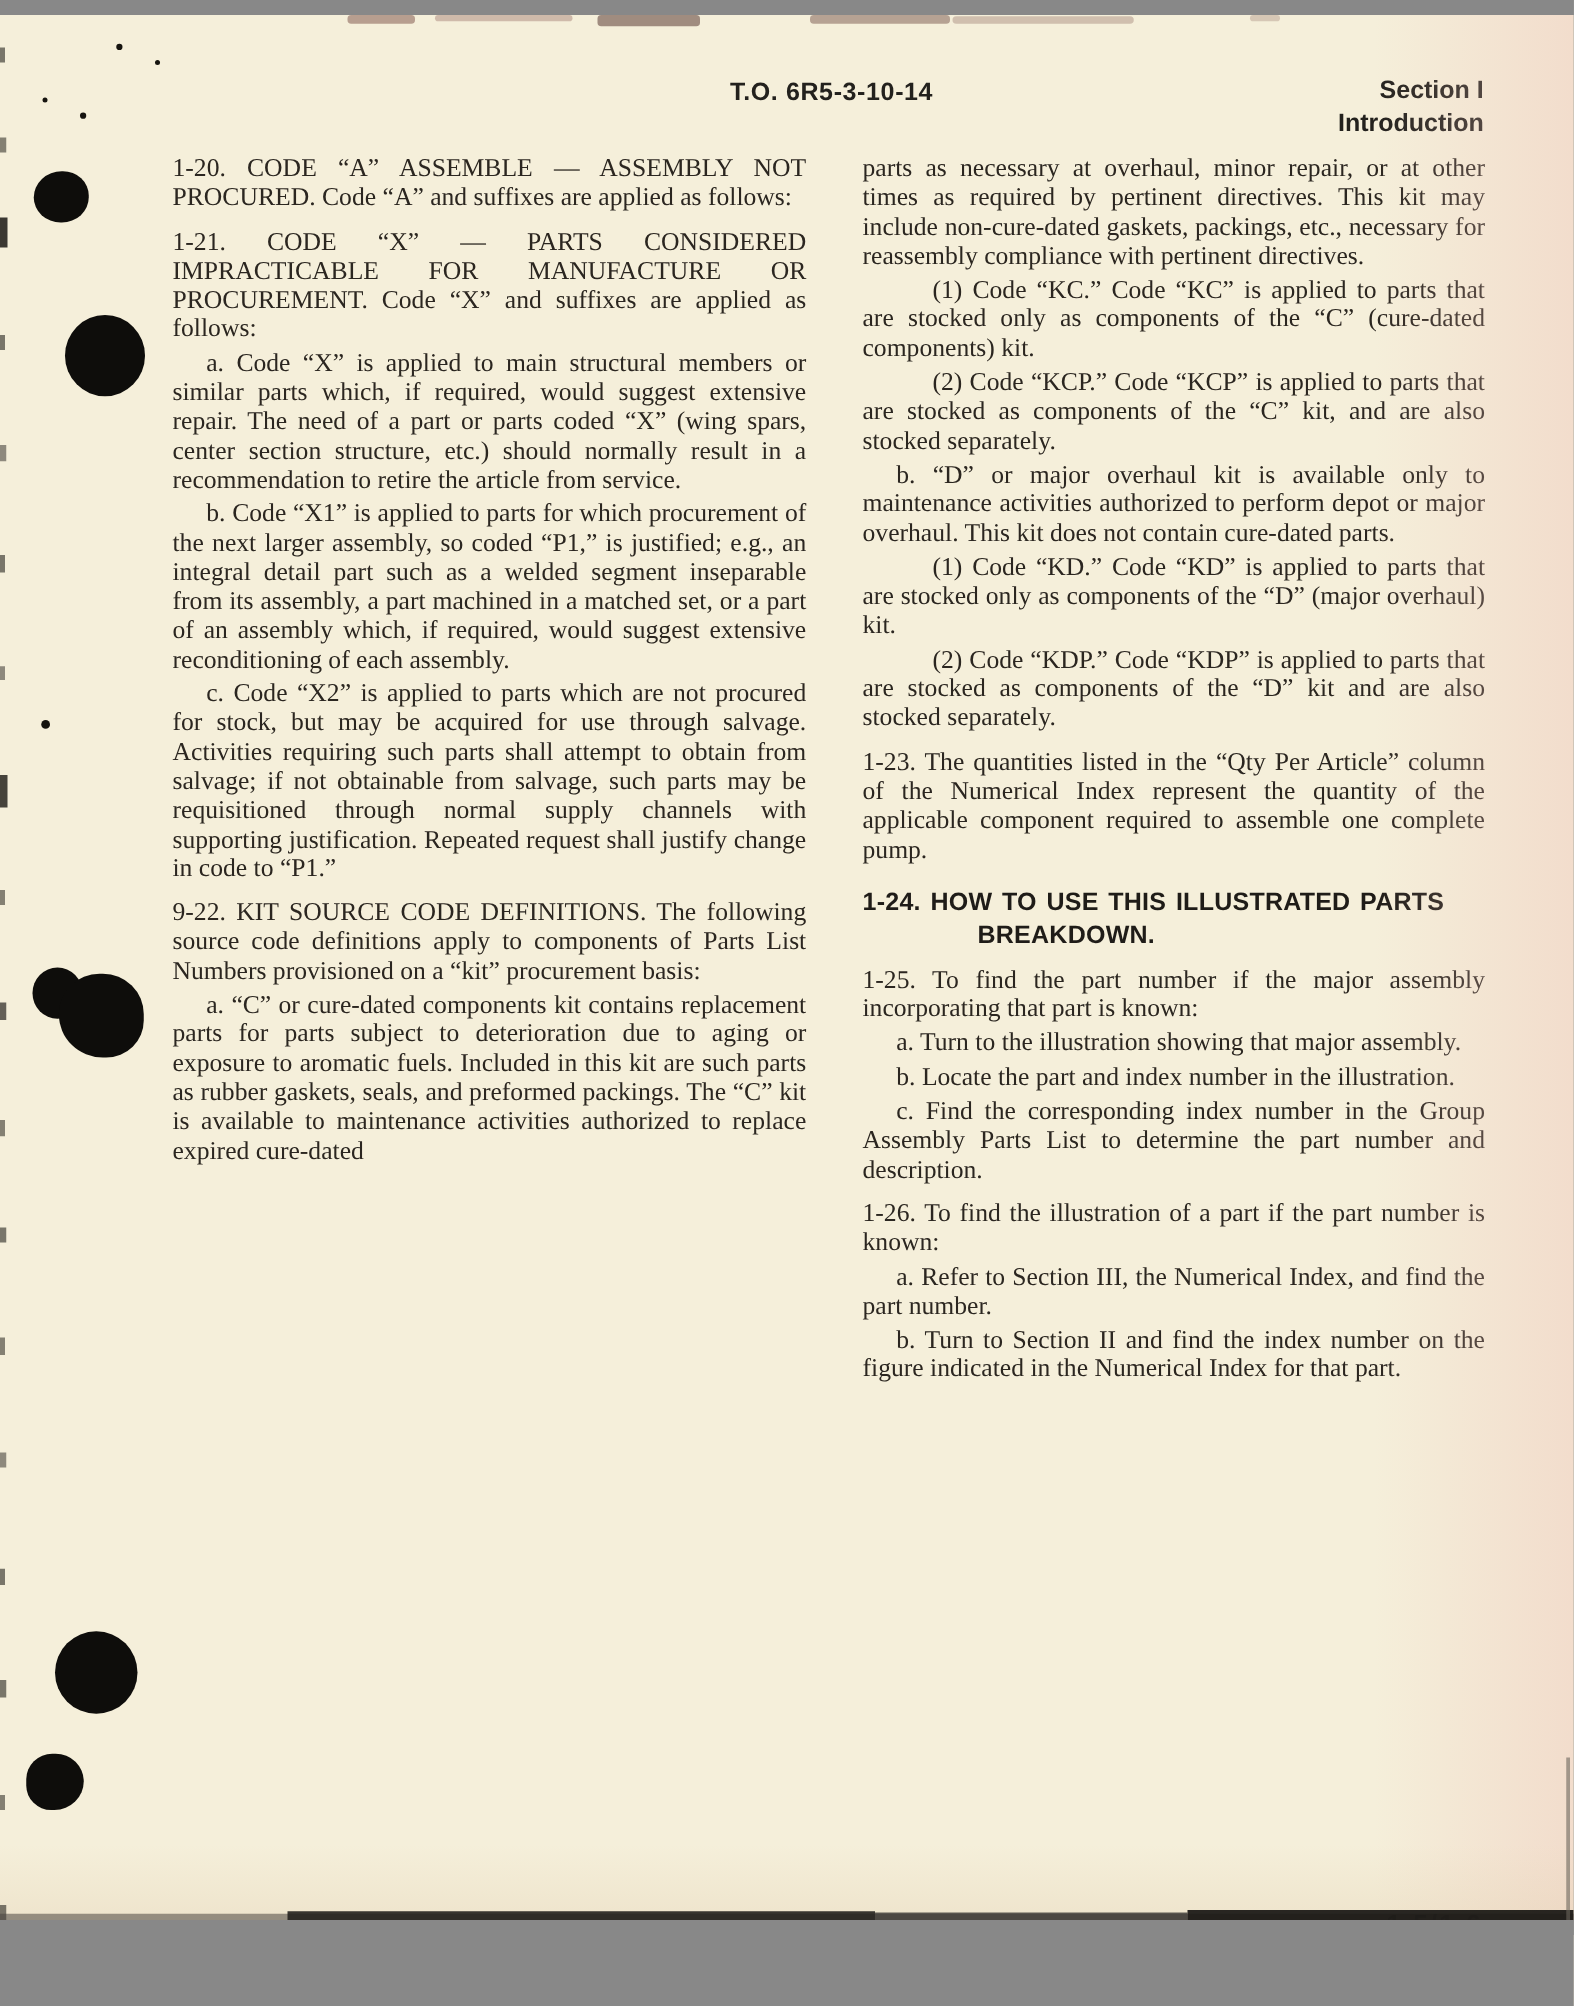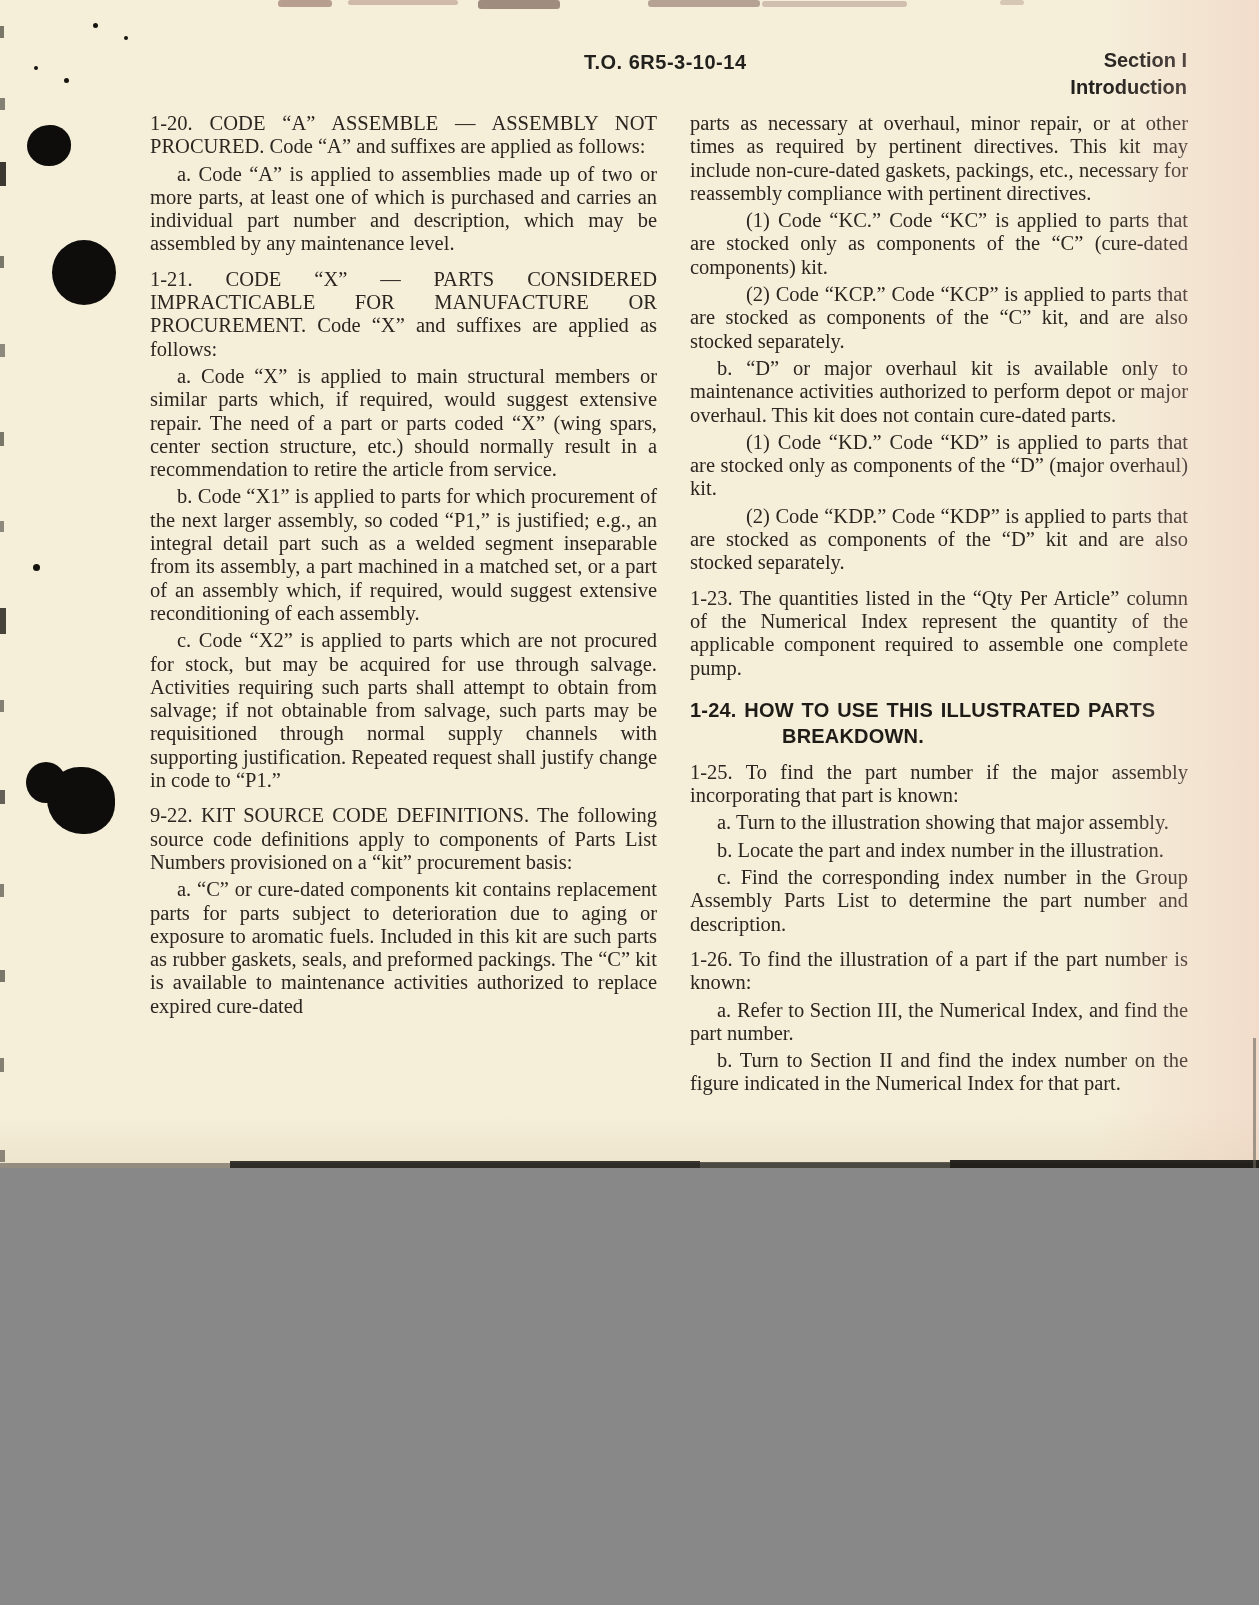--- a/index.html
+++ b/index.html
@@ -1,37 +1,37 @@
 <!DOCTYPE html>
 <html><head>
 <meta charset="utf-8">
 <style>
   html,body{margin:0;padding:0;background:#888;}
   .page{
-    position:relative;width:1259px;height:1168px;margin:0 auto;
+    position:relative;width:1259px;height:1524px;margin:12px auto;
     background:#f5efda;overflow:hidden;
     font-family:"Liberation Serif",serif;
   }
   
   .tint-right{position:absolute;top:0;right:0;width:160px;height:100%;
     background:linear-gradient(to right,rgba(240,198,188,0),rgba(238,195,185,0.42));}
   .tint-bottom{position:absolute;bottom:0;left:0;width:100%;height:60px;
     background:linear-gradient(to top,rgba(226,208,178,0.35),rgba(226,208,178,0));}
 
   .hdr{position:absolute;font-family:"Liberation Sans",sans-serif;font-weight:700;
     color:#23211d;white-space:nowrap;}
   #hdr-to{left:584px;top:51px;font-size:20px;letter-spacing:0.5px;}
   #hdr-section{right:72px;top:49px;font-size:20px;text-align:right;}
   #hdr-sub{right:72px;top:76px;font-size:20px;text-align:right;}
   #footer-page{position:absolute;right:73px;top:1516px;
     font-family:"Liberation Sans",sans-serif;font-weight:700;
     font-size:21px;letter-spacing:1.5px;color:#23211d;}
 
   .col{position:absolute;top:112px;color:#2b2620;}
-  .col-left{left:150px;width:507px;}
+  .col-left{left:138px;width:507px;}
   .col-right{left:690px;width:498px;}
 
   p.para{margin:0;text-align:justify;font-size:20.5px;line-height:23.3px;}
   p.section{margin-top:12px;}
   p.cont{margin-top:0;}
   p.item{margin-top:4px;text-indent:27px;}
   p.subitem{margin-top:4px;text-indent:56px;}
   p.heading{margin-top:17px;margin-bottom:11px;
     font-family:"Liberation Sans",sans-serif;font-weight:700;
     font-size:20px;line-height:26px;letter-spacing:0.2px;word-spacing:2px;
@@ -49,21 +49,20 @@
 <body>
 
 <div class="page">
 
   <div class="hdr" id="hdr-to">T.O. 6R5-3-10-14</div>
   <div class="hdr" id="hdr-section">Section I</div>
   <div class="hdr" id="hdr-sub">Introduction</div>
 
   <div class="col col-left">
       <p class="para section">1-20. CODE “A” ASSEMBLE — ASSEMBLY NOT PROCURED. Code “A” and suffixes are applied as follows:</p>
-      <p class="para item">a. Code “A” is applied to assemblies made up of two or more parts, at least one of which is purchased and carries an individual part number and description, which may be assembled by any maintenance level.</p>
       <p class="para section">1-21. CODE “X” — PARTS CONSIDERED IMPRACTICABLE FOR MANUFACTURE OR PROCUREMENT. Code “X” and suffixes are applied as follows:</p>
       <p class="para item">a. Code “X” is applied to main structural members or similar parts which, if required, would suggest extensive repair. The need of a part or parts coded “X” (wing spars, center section structure, etc.) should normally result in a recommendation to retire the article from service.</p>
       <p class="para item">b. Code “X1” is applied to parts for which procurement of the next larger assembly, so coded “P1,” is justified; e.g., an integral detail part such as a welded segment inseparable from its assembly, a part machined in a matched set, or a part of an assembly which, if required, would suggest extensive reconditioning of each assembly.</p>
       <p class="para item">c. Code “X2” is applied to parts which are not procured for stock, but may be acquired for use through salvage. Activities requiring such parts shall attempt to obtain from salvage; if not obtainable from salvage, such parts may be requisitioned through normal supply channels with supporting justification. Repeated request shall justify change in code to “P1.”</p>
       <p class="para section">9-22. KIT SOURCE CODE DEFINITIONS. The following source code definitions apply to components of Parts List Numbers provisioned on a “kit” procurement basis:</p>
       <p class="para item">a. “C” or cure-dated components kit contains replacement parts for parts subject to deterioration due to aging or exposure to aromatic fuels. Included in this kit are such parts as rubber gaskets, seals, and preformed packings. The “C” kit is available to maintenance activities authorized to replace expired cure-dated</p>
     </div>
   <div class="col col-right">
       <p class="para cont">parts as necessary at overhaul, minor repair, or at other times as required by pertinent directives. This kit may include non-cure-dated gaskets, packings, etc., necessary for reassembly compliance with pertinent directives.</p>
       <p class="para subitem">(1) Code “KC.” Code “KC” is applied to parts that are stocked only as components of the “C” (cure-dated components) kit.</p>

